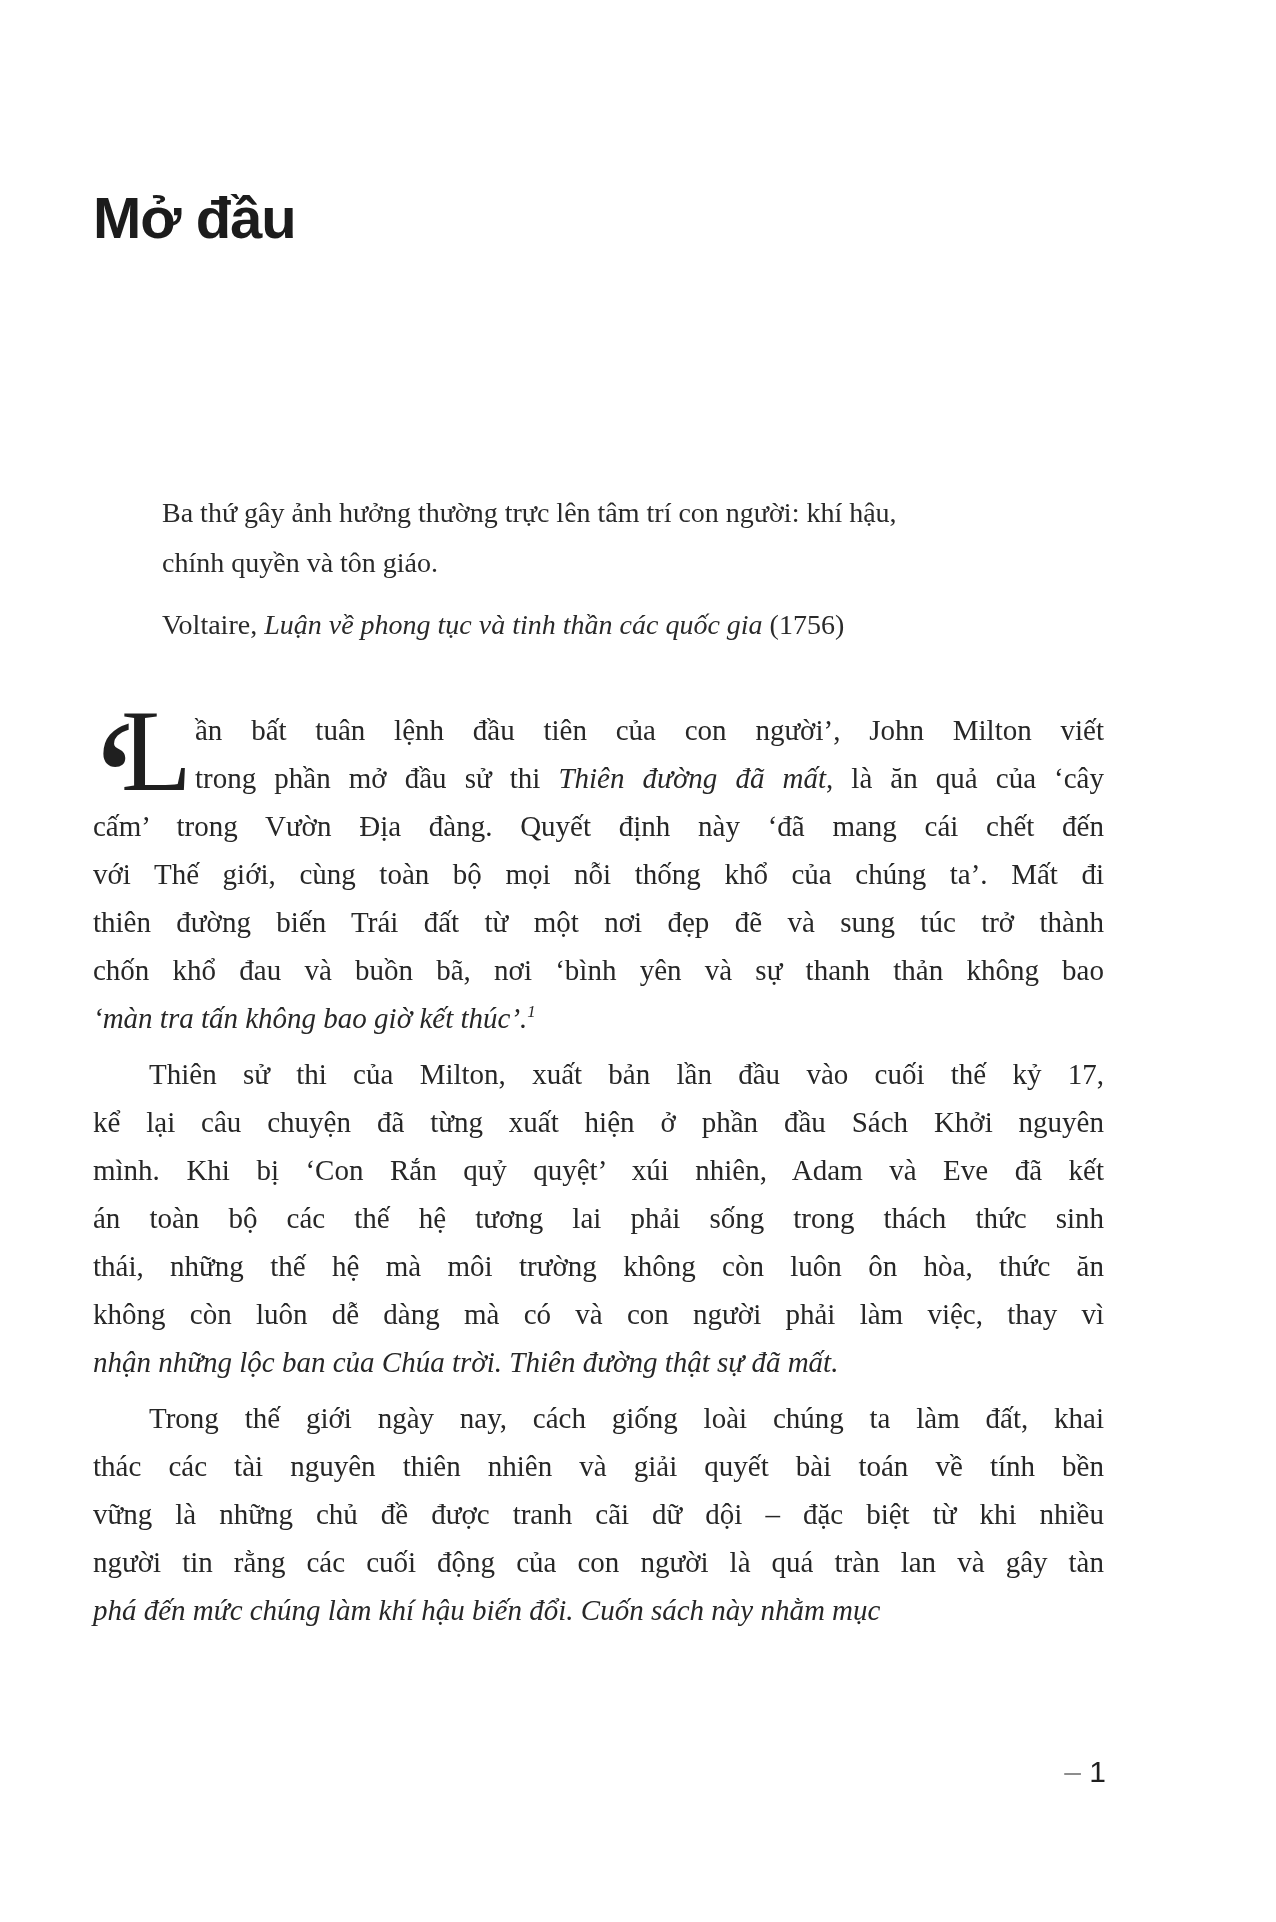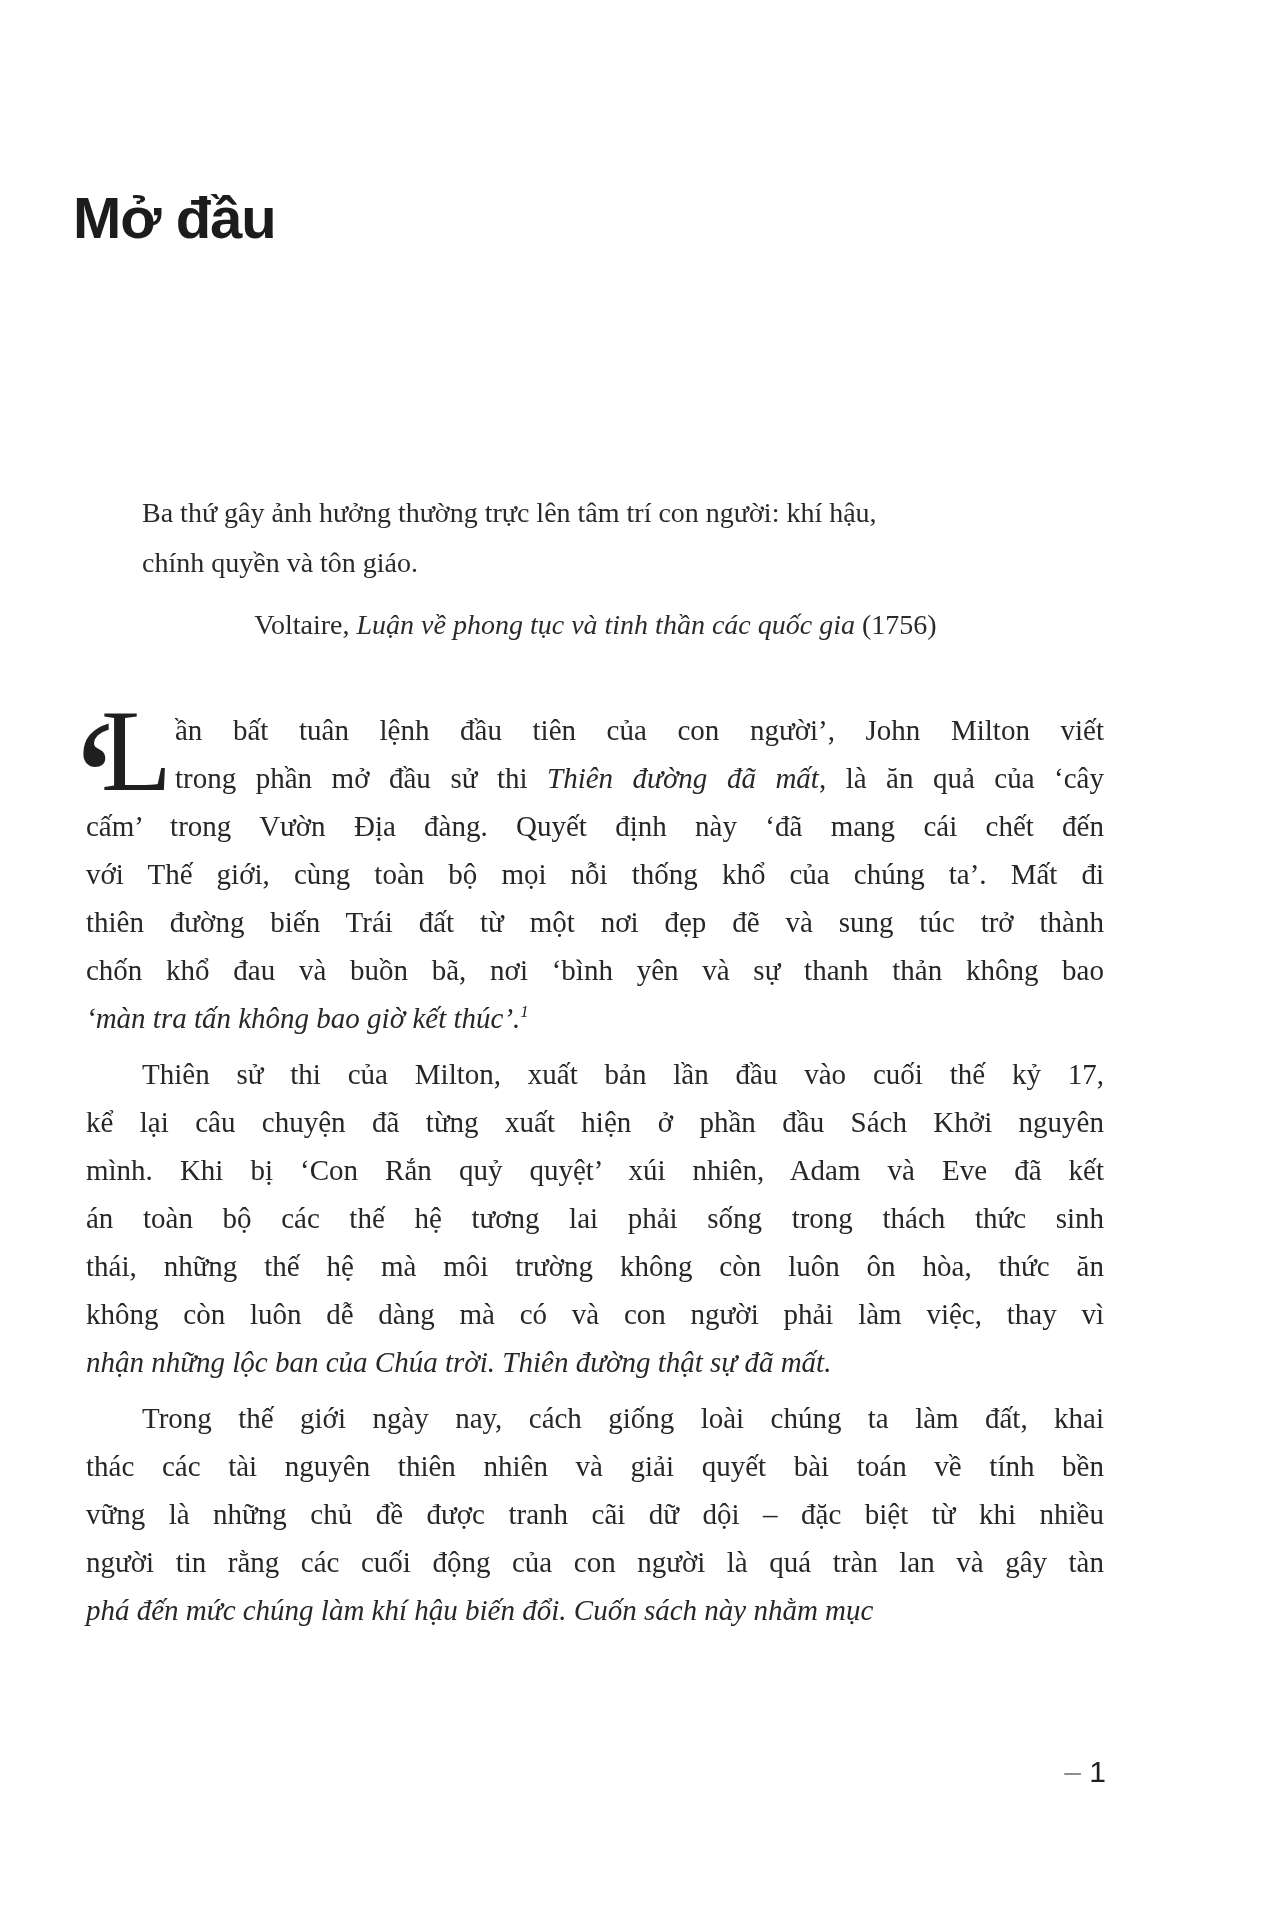--- a/index.html
+++ b/index.html
@@ -6,53 +6,53 @@
   .page {
     position: relative;
     width: 1276px;
     height: 1922px;
     background: #ffffff;
     overflow: hidden;
     margin: 0 auto;
     color: #262626;
   }
   .content {
-    padding-left: 73px;
+    padding-left: 93px;
     padding-right: 172px; 
   }
   .chapter-title {
     margin: 186px 0 0 0;
     font-family: "Liberation Sans", "DejaVu Sans", sans-serif;
     font-weight: 700;
     font-size: 58px;
     line-height: 64px;
     letter-spacing: -1px;
     color: #1c1c1c;
   }
   .epigraph {
     margin: 238px 55px 0 69px;
     font-family: "Liberation Serif", "DejaVu Serif", serif;
     font-size: 28px;
     line-height: 50px;
     color: #2a2a2a;
   }
   .attribution {
-    text-align: center;
+    text-align: left;
     margin-top: 12px;
   }
   .italic { font-style: italic; }
   .bodytext {
     font-family: "Liberation Serif", "DejaVu Serif", serif;
     font-size: 29px;
     line-height: 48px;
     color: #272727;
   }
   .para { margin: 8px 0 0 0; }
   .para.first { margin-top: 56px; }
-  .bline { text-align: justify; text-align-last: justify; margin-left: 13px; }
+  .bline { text-align: justify; text-align-last: justify; }
   .bline.last { text-align-last: left; font-style: italic; }
   .bline.indent { text-indent: 56px; }
   .dropcap-wrap {
     float: left;
     position: relative;
     width: 102px;
     height: 96px;
   }
   .dc-quote {
     position: absolute;

